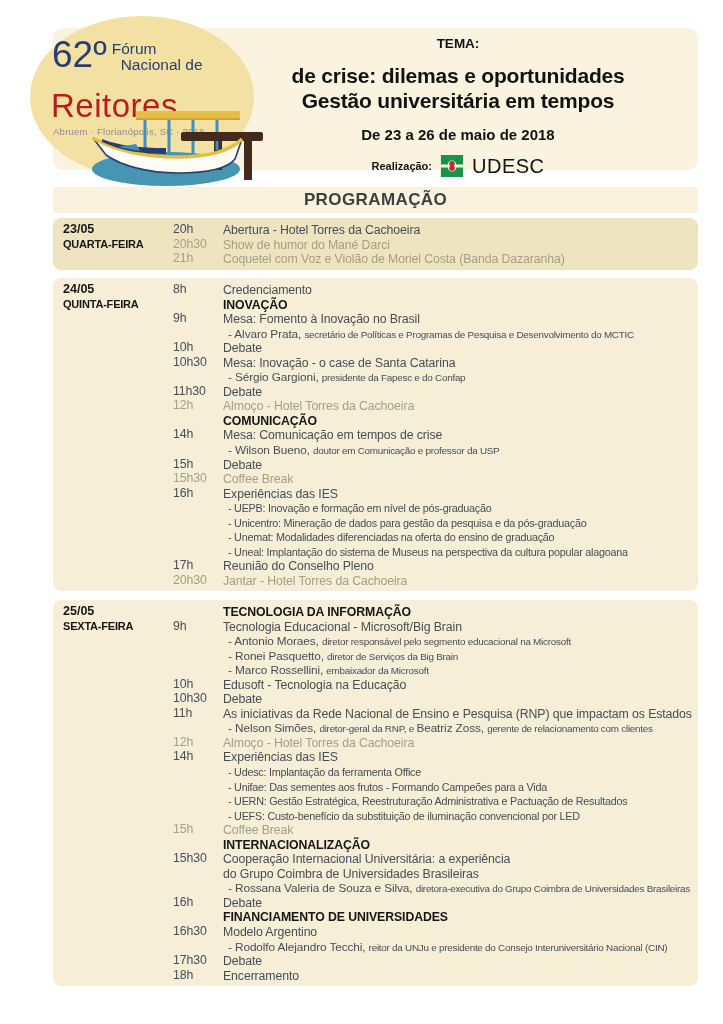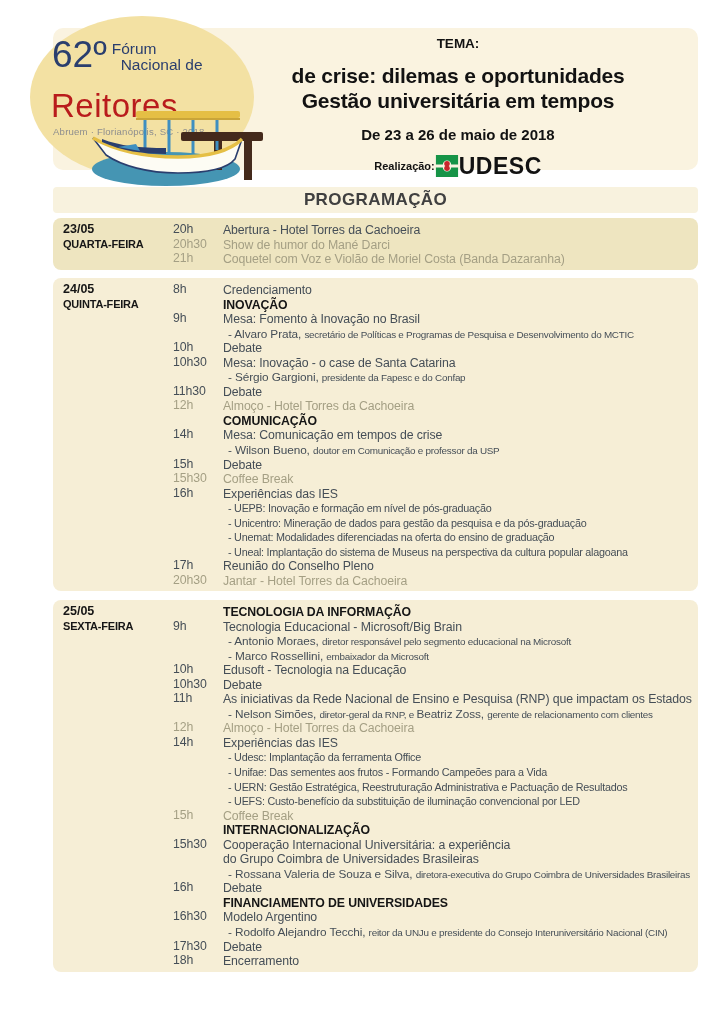--- a/index.html
+++ b/index.html
@@ -16,23 +16,23 @@
   .logo-62{font-size:37px;line-height:30px;font-weight:500}
   .logo-stack{margin-left:5px;font-size:15.5px;line-height:16px;font-weight:500;padding-top:1px}
   .logo-stack .l2{margin-left:9px}
   .logo-reitores{margin:13px 0 0 21px;font-size:33px;line-height:32px;font-weight:500;letter-spacing:.5px;color:#b91c1c}
   .logo-sub{margin:4px 0 0 23px;font-size:9.6px;color:#8e8e8e;letter-spacing:.2px}
   #boat{position:absolute;left:88px;top:106px;width:178px;height:82px}
   #header-text{position:absolute;left:262px;top:36px;width:392px;text-align:center;color:#121212}
   .tema{font-size:13.5px;font-weight:800;margin-bottom:12px}
   .title-line{font-size:21px;line-height:25px;font-weight:800;letter-spacing:-.2px}
   .dates{font-size:15px;font-weight:700;margin-top:13px}
-  .realiza-row{margin-top:11px;display:flex;align-items:center;justify-content:center;}
+  .realiza-row{margin-top:11px;display:flex;align-items:center;justify-content:center;gap:8px}
   .realiza-label{font-size:11px;font-weight:700}
-  .udesc-text{font-size:23px;font-weight:700;letter-spacing:.5px;line-height:22px}
+  .udesc-text{font-size:20px;font-weight:400;letter-spacing:.5px;line-height:22px}
   
   .day-block{position:absolute;left:53px;width:645px;background:#f6eed6;border-radius:8px;padding:4px 0}
   .day-block.day-0{top:218px;background:#eee5c0}
   .day-block.day-1{top:278px}
   .day-block.day-2{top:600px}
   .day-label{position:absolute;left:10px;top:4px;color:#161616}
   .day-date{font-size:12.5px;font-weight:800;line-height:14.55px}
   .day-weekday{font-size:11px;font-weight:700;line-height:14.55px;letter-spacing:-.2px}
   .rows{letter-spacing:-.1px}
   .row{position:relative;line-height:14.55px;height:14.55px;white-space:nowrap;padding-left:170px;color:#454e57}
@@ -146,20 +146,21 @@
   </section>
       <section class="day-block day-2">
     <div class="day-label">
       <div class="day-date">25/05</div>
       <div class="day-weekday">SEXTA-FEIRA</div>
     </div>
     <div class="rows">
           <div class="row category"><span class="txt">TECNOLOGIA DA INFORMAÇÃO</span></div>
           <div class="row session"><span class="time">9h</span><span class="txt">Tecnologia Educacional - Microsoft/Big Brain</span></div>
           <div class="row speaker"><span class="txt"><span class="name">- Antonio Moraes, </span><span class="small">diretor responsável pelo segmento educacional na Microsoft</span></span></div>
+          <div class="row speaker"><span class="txt"><span class="name">- Ronei Pasquetto, </span><span class="small">diretor de Serviços da Big Brain</span></span></div>
           <div class="row speaker"><span class="txt"><span class="name">- Marco Rossellini, </span><span class="small">embaixador da Microsoft</span></span></div>
           <div class="row session"><span class="time">10h</span><span class="txt">Edusoft - Tecnologia na Educação</span></div>
           <div class="row session"><span class="time">10h30</span><span class="txt">Debate</span></div>
           <div class="row session"><span class="time">11h</span><span class="txt">As iniciativas da Rede Nacional de Ensino e Pesquisa (RNP) que impactam os Estados</span></div>
           <div class="row speaker"><span class="txt"><span class="name">- Nelson Simões, </span><span class="small">diretor-geral da RNP, e </span><span class="name">Beatriz Zoss, </span><span class="small">gerente de relacionamento com clientes</span></span></div>
           <div class="row session muted"><span class="time">12h</span><span class="txt">Almoço - Hotel Torres da Cachoeira</span></div>
           <div class="row session"><span class="time">14h</span><span class="txt">Experiências das IES</span></div>
           <div class="row subitem"><span class="txt">- Udesc: Implantação da ferramenta Office</span></div>
           <div class="row subitem"><span class="txt">- Unifae: Das sementes aos frutos - Formando Campeões para a Vida</span></div>
           <div class="row subitem"><span class="txt">- UERN: Gestão Estratégica, Reestruturação Administrativa e Pactuação de Resultados</span></div>

